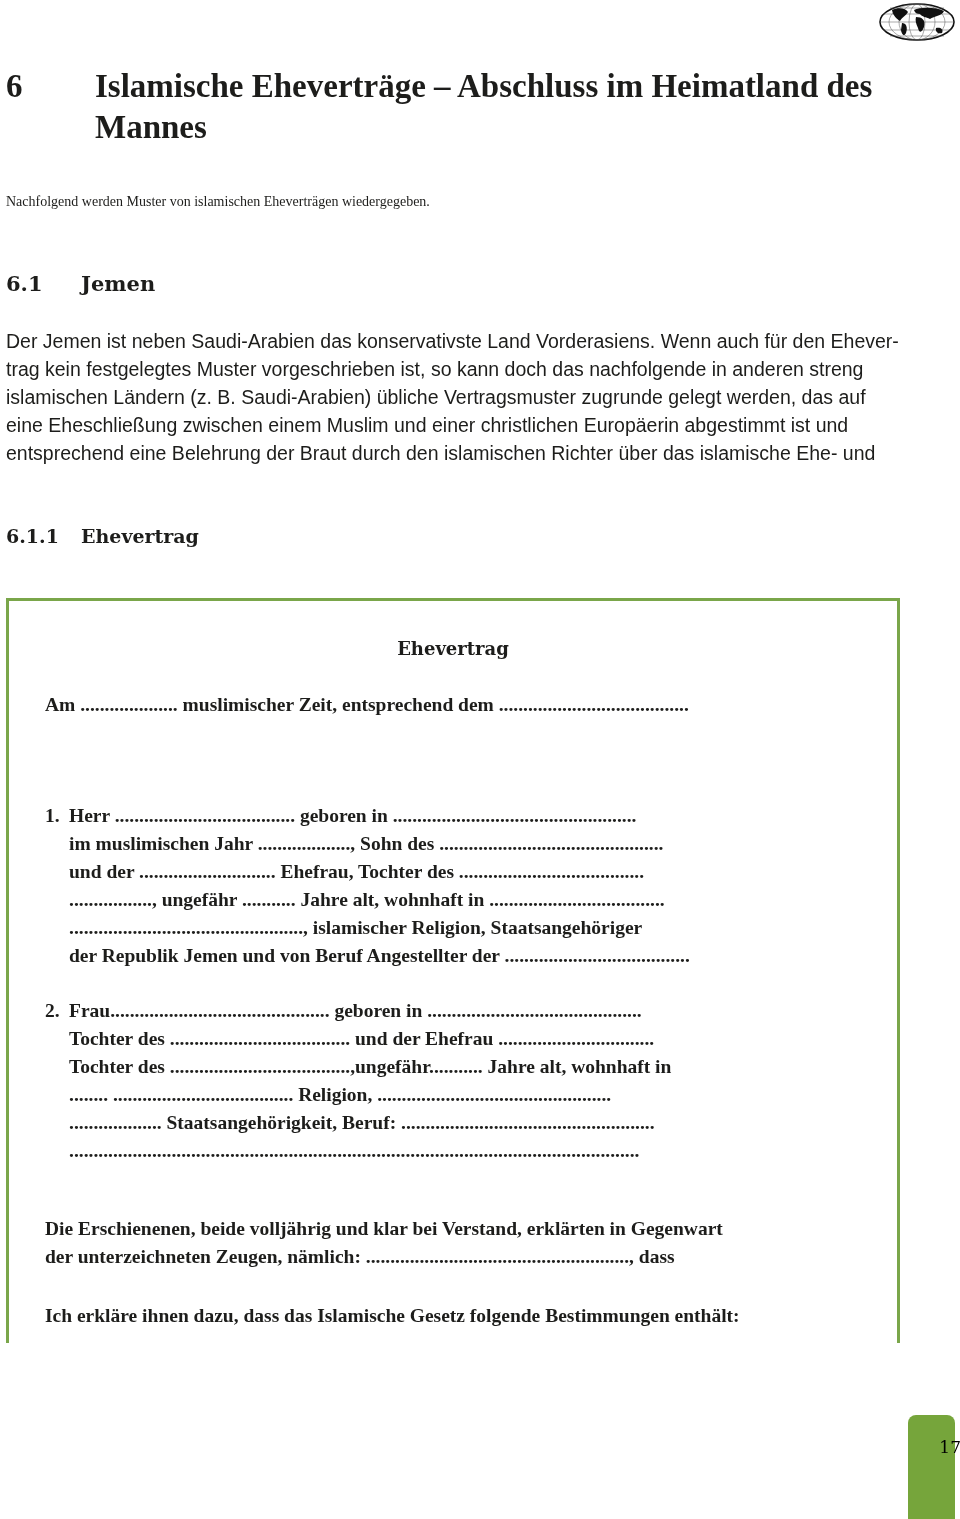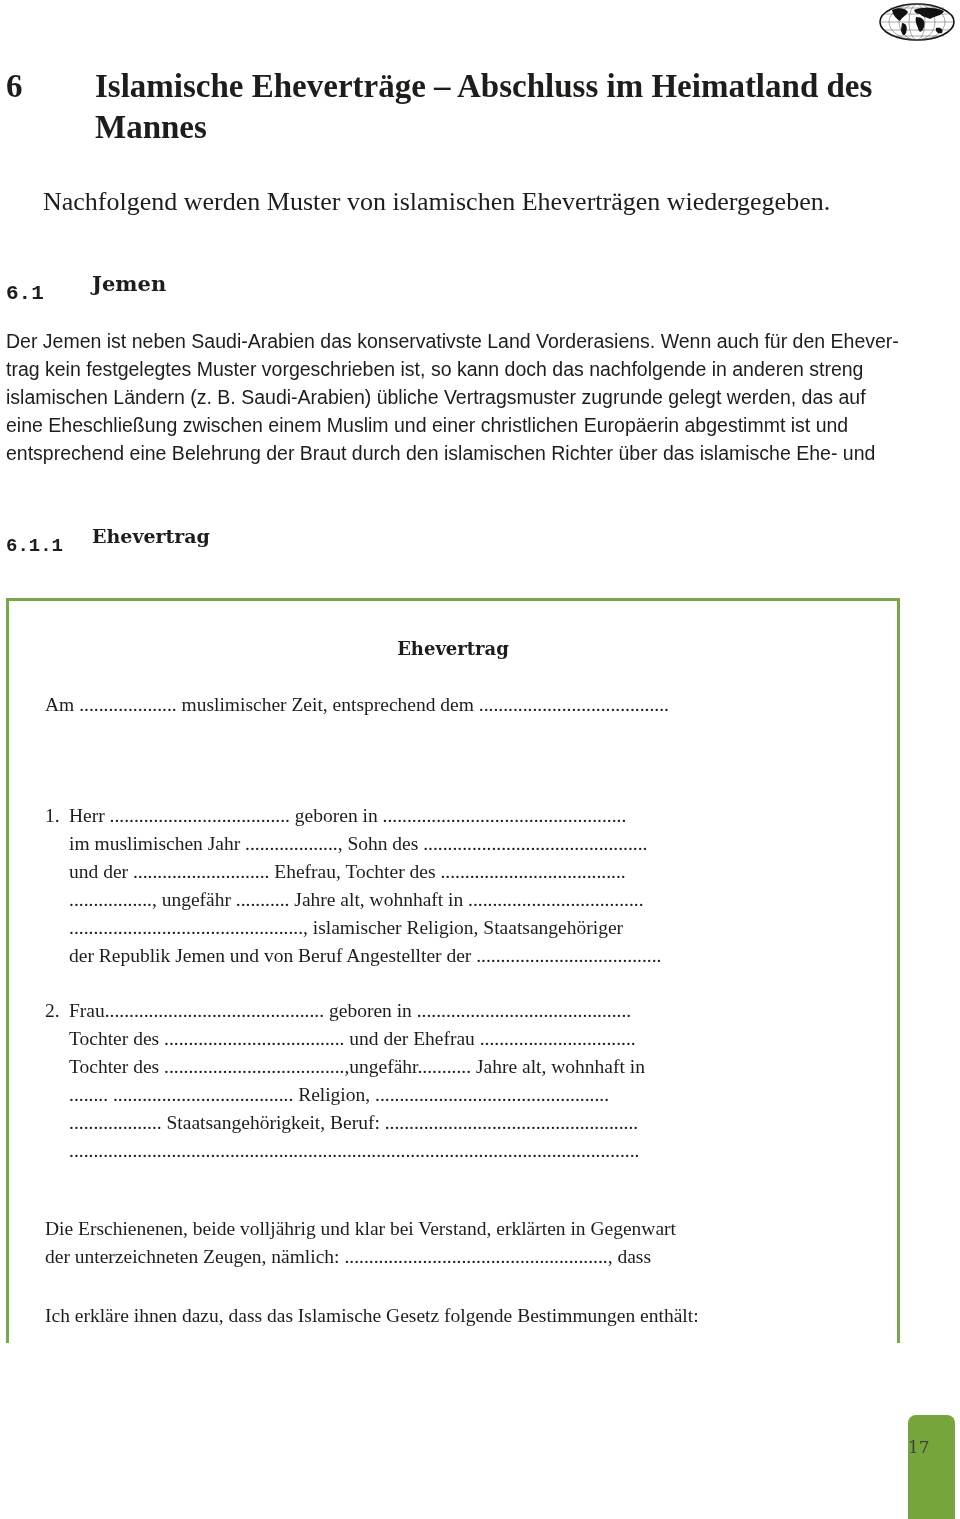--- a/index.html
+++ b/index.html
@@ -11,28 +11,28 @@
     .globe { position: absolute; left: 878px; top: 2px; width: 78px; height: 40px; }
     .h1 {
       position: absolute; left: 6px; top: 66px; width: 940px;
       font-family: "Liberation Serif", serif; font-weight: bold;
       font-size: 33px; line-height: 41px; color: #1d1d1b;
     }
     .h1 .num { position: absolute; left: 0; top: 0; }
     .h1 .title { position: absolute; left: 89px; top: 0; width: 840px; }
     .intro {
       position: absolute; left: 6px; top: 188px;
-      font-family: "Liberation Serif", serif; font-size: 26px; line-height: 28px; margin-left: 37px;
+      font-family: "Liberation Serif", serif; font-size: 14px; line-height: 28px;
     }
     .h2 {
       position: absolute; left: 6px; font-family: "DejaVu Serif", serif;
       font-weight: bold; font-size: 21px; line-height: 28px;
     }
-    .h2 .num { position: absolute; left: 0; top: 10px; font-family: Liberation Mono, monospace; }
-    .h2 .title { position: absolute; left: 86px; top: 0; white-space: nowrap; text-align: center; }
+    .h2 .num { position: absolute; left: 0; top: 0; }
+    .h2 .title { position: absolute; left: 75px; top: 0; white-space: nowrap; text-align: center; }
     .h2-jemen { top: 270px; }
     .h3-ehe { top: 522px; font-size: 19px; }
     .para {
       position: absolute; left: 6px; top: 327px; width: 900px;
       font-family: Liberation Sans, sans-serif; font-size: 19.5px; line-height: 28px;
     }
     .para .ln { display: block; white-space: nowrap; }
     .box {
       position: absolute; left: 6px; top: 598px; width: 888px; height: 742px;
       border-top: 3px solid #7aa64a; border-left: 3px solid #7aa64a; border-right: 3px solid #7aa64a;
@@ -40,36 +40,36 @@
     }
     .box-title {
       position: absolute; left: 0; top: 34px; width: 888px; text-align: center;
       font-family: "DejaVu Serif", serif; font-weight: bold; font-size: 18px; line-height: 28px;
     }
     .form {
       position: absolute; left: 36px;
       font-family: "Liberation Serif", serif; font-size: 19.5px; line-height: 28px;
       white-space: nowrap;
     }
-    .form .ln { display: block; height: 28px; }
+    .form .ln { display: block; height: 28px; font-weight: bold; }
     .form .ind { padding-left: 24px; }
     .form .li { position: relative; padding-left: 24px; }
     .form .li .n { position: absolute; left: 0; top: 0; }
     .f-head { top: 90px; }
     .f-herr { top: 201px; }
     .f-frau { top: 396px; }
     .f-erschienen { top: 614px; }
     .f-erklaere { top: 701px; }
     .page-tab {
       position: absolute; left: 908px; top: 1415px; width: 47px; height: 110px;
       background: #76a53b; border-radius: 8px 8px 0 0;
     }
     .page-num {
-      position: absolute; left: 0; top: 22px; width: 53px; text-align: left;
-      color: #404040; font-family: "DejaVu Serif", serif; font-size: 17px;
+      position: absolute; left: 0; top: 22px; width: 53px; text-align: right;
+      color: #000000; font-family: "DejaVu Serif", serif; font-size: 17px;
     }
   </style>
 </head>
 <body>
 
 <svg class="globe" viewBox="0 0 78 40">
   <ellipse cx="39" cy="20" rx="37" ry="18" fill="#ffffff" stroke="#111" stroke-width="1.6"></ellipse>
   <g stroke="#555" stroke-width="0.5" fill="none">
     <ellipse cx="39" cy="20" rx="28" ry="18"></ellipse>
     <ellipse cx="39" cy="20" rx="18" ry="18"></ellipse>

